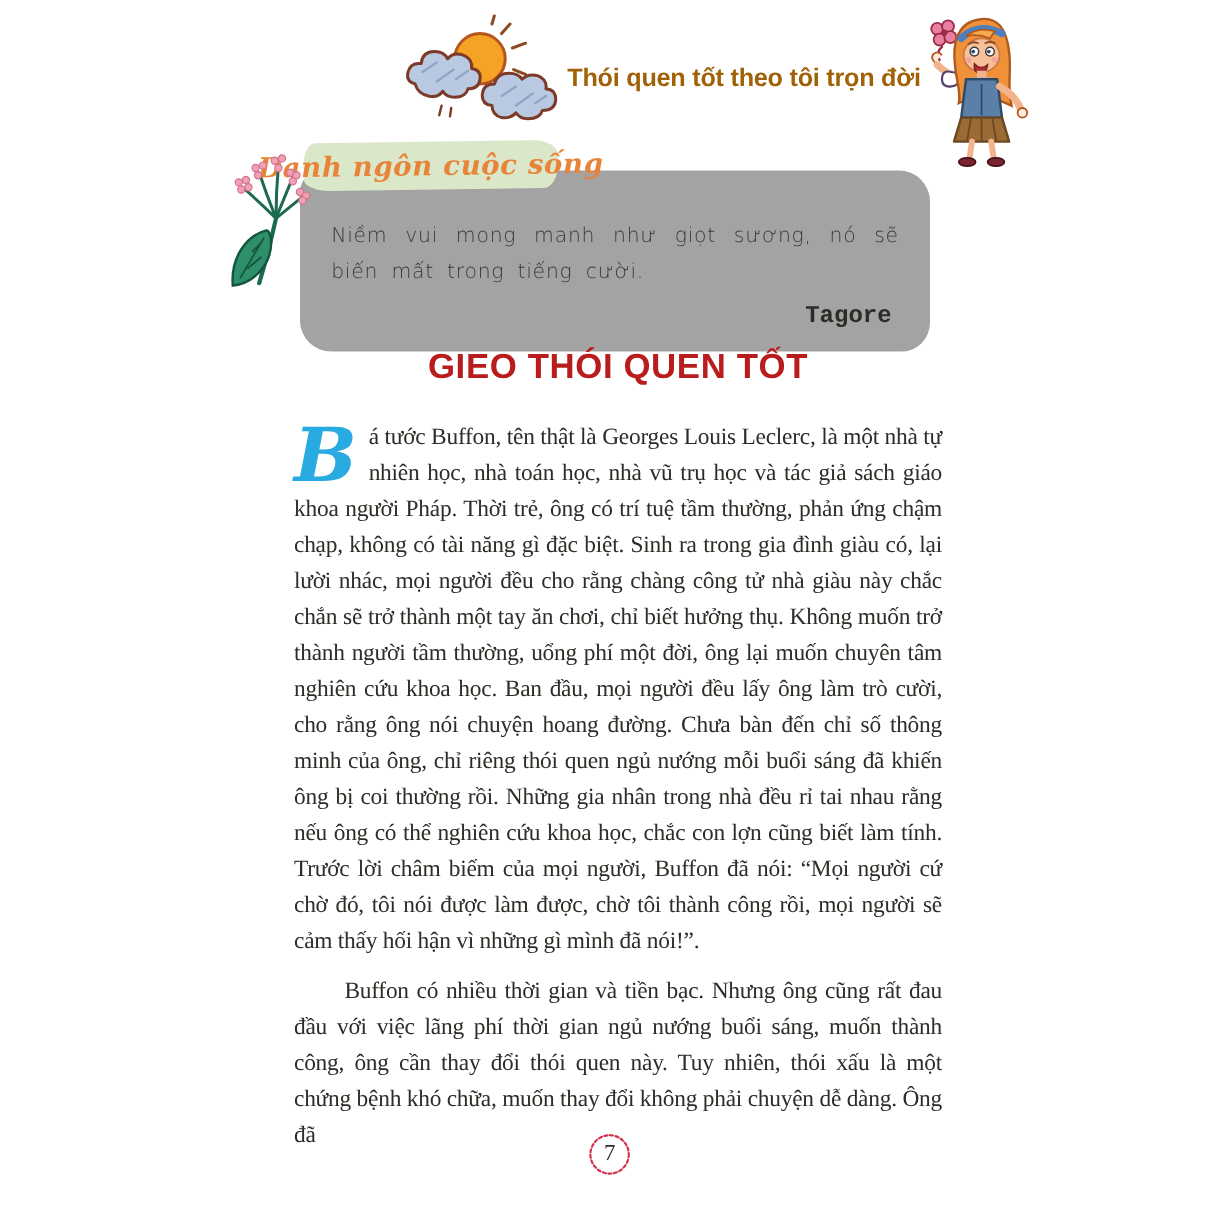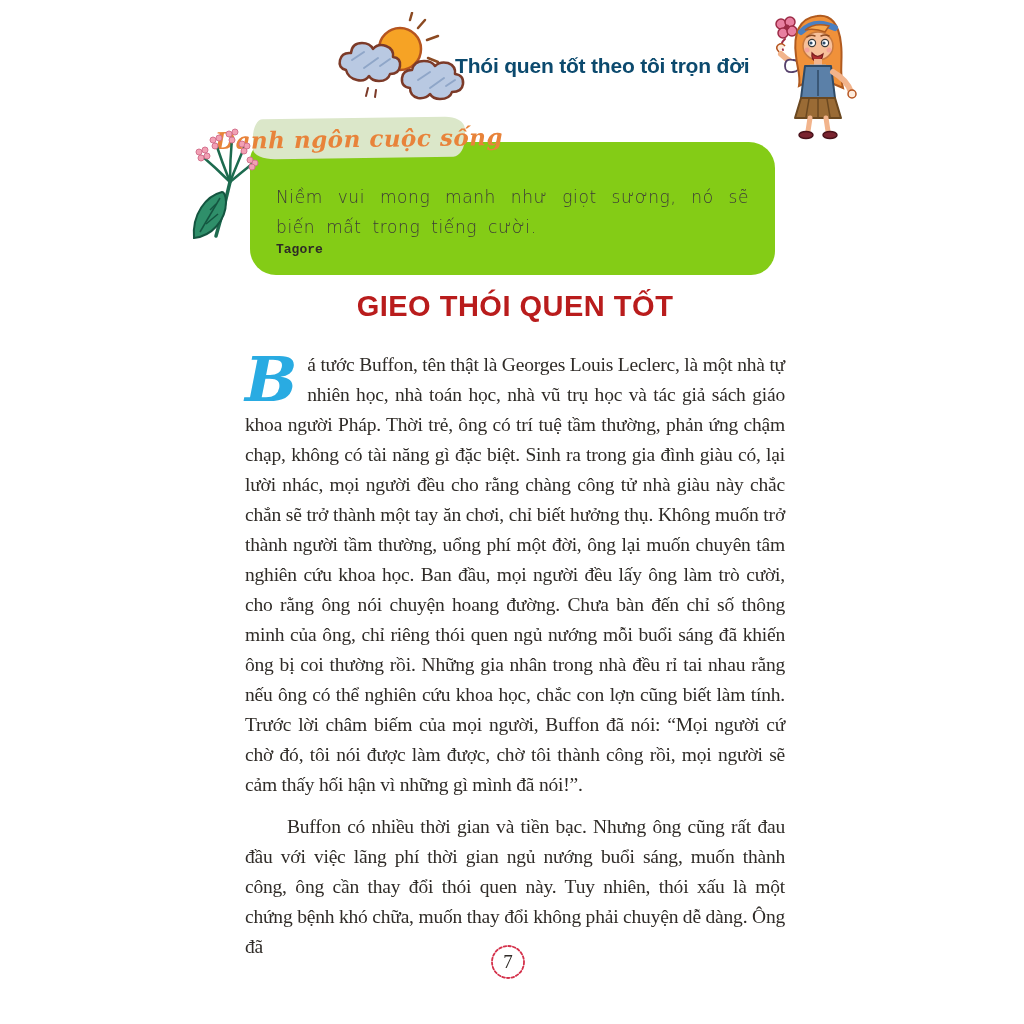--- a/index.html
+++ b/index.html
@@ -5,30 +5,30 @@
   html,body{margin:0;padding:0;}
   body{
     width:1024px;height:1024px;background:#ffffff;position:relative;
     font-family:"Liberation Serif", serif;color:#2F2B27;overflow:hidden;
   }
   .abs{position:absolute;}
 
   
   .clouds-illo{left:328px;top:12px;width:145px;height:112px;}
   .running-title{
-    left:455px;top:54px;width:330px;text-align:left;
+    left:455px;top:54px;width:330px;text-align:center;
     font-family:"Liberation Sans", sans-serif;font-weight:700;
-    font-size:21px;letter-spacing:-0.2px;color:#0c4a6e;
+    font-size:21px;letter-spacing:-0.2px;color:#a16207;
   }
   .girl-illo{left:755px;top:10px;width:118px;height:130px;}
 
   
   .quote-box{
     left:250px;top:142px;width:525px;
-    background:#84cc16;
+    background:#a3a3a3;
     border-radius:18px 26px 24px 26px;
     box-sizing:border-box;
     padding:40px 26px 12px 26px;
   }
   .label-band{
     left:253px;top:118px;width:212px;height:40px;
     background:#DBE7C9;
     border-radius:10px 20px 12px 22px / 18px 12px 20px 10px;
     transform:rotate(-0.8deg);
     display:flex;align-items:center;justify-content:center;
@@ -38,23 +38,23 @@
     font-family:"DejaVu Serif", serif;font-style:italic;font-weight:700;
     font-size:23px;color:#E8833A;letter-spacing:0.5px;white-space:nowrap;
   }
   .quote-text{
     font-family:"DejaVu Sans", sans-serif;font-weight:300;
     font-size:17px;line-height:30px;color:#3D3A38;
     letter-spacing:0.6px;word-spacing:5px;
     text-align:justify;
   }
   .attribution{
-    margin-top:0;padding-right:6px;padding-bottom:6px;
+    text-align:right;margin-top:10px;padding-right:6px;padding-bottom:6px;
     font-family:"Liberation Mono", monospace;font-weight:700;
-    font-size:13px;color:#2F2B27;
+    font-size:20px;color:#2F2B27;
   }
   .flower-illo{left:186px;top:120px;width:76px;height:134px;z-index:4;}
 
   
   .chapter-title{
     left:245px;top:290px;width:540px;text-align:center;
     font-family:"Liberation Sans", sans-serif;font-weight:800;
     font-size:29px;letter-spacing:0.5px;color:#b91c1c;
   }
   .article-body{left:245px;top:350px;width:540px;}

